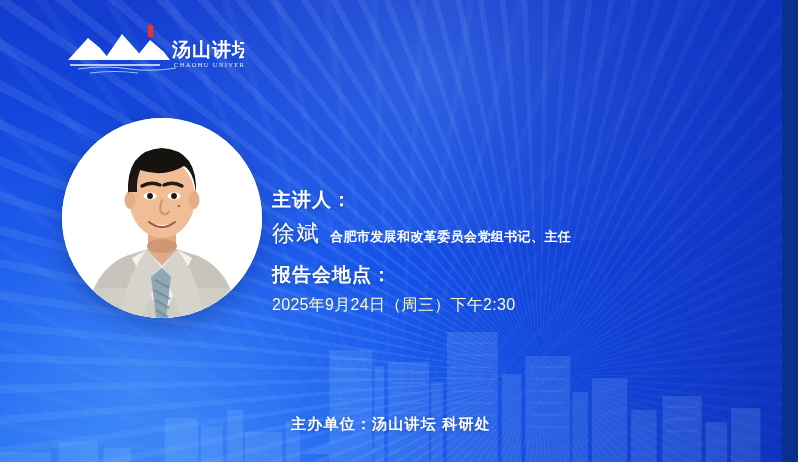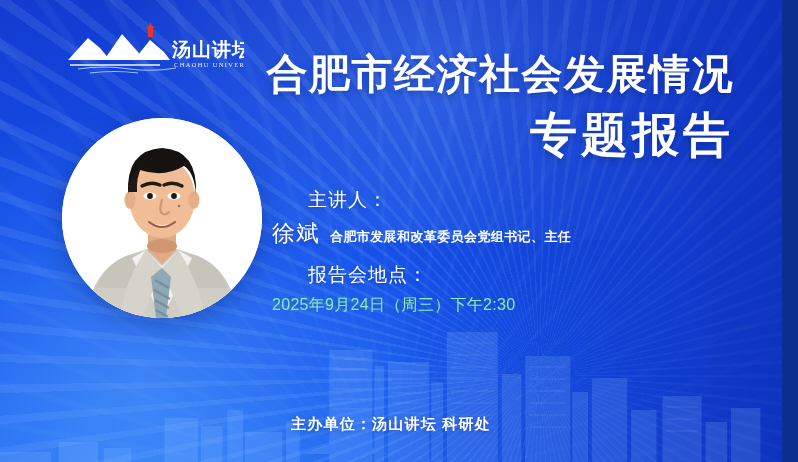--- a/index.html
+++ b/index.html
@@ -161,26 +161,25 @@
 
   
   .info {
     position: absolute;
     left: 272px;
     top: 188px;
     width: 470px;
   }
   .info-label {
     font-size: 19px;
-    font-weight: 400;
+    font-weight: 700;
     letter-spacing: 1px;
     line-height: 1.28;
     color: #ffffff;
     text-shadow: 0 1px 4px rgba(6,30,110,0.40);
-    margin-left: 36px;
   }
   .row-speaker {
     display: flex;
     align-items: baseline;
     margin-top: 6px;
     margin-bottom: 14px;
   }
   .speaker-name {
     font-size: 23px;
     font-weight: 400;
@@ -195,21 +194,21 @@
     letter-spacing: .4px;
     color: #ffffff;
     white-space: nowrap;
   }
   .info-value {
     margin-top: 7px;
     margin-bottom: 16px;
     font-size: 16px;
     font-weight: 400;
     letter-spacing: .3px;
-    color: #86efac;
+    color: #fef9c3;
   }
   .mb-last { margin-bottom: 0; }
 
   
   .footer {
     position: absolute;
     left: 0;
     right: 0;
     bottom: 28px;
     text-align: center;
@@ -323,24 +322,20 @@
         <path d="M82 6 h9 l-4.5 -4 z"></path>
         <rect x="85.6" y="1" width="1.3" height="3"></rect>
       </g>
 
       <text x="108" y="34" font-family="'Liberation Sans', sans-serif" font-size="19" font-weight="700" fill="#ffffff" letter-spacing="1">汤山讲坛</text>
 
       <text x="110" y="45" font-family="'Liberation Serif', serif" font-size="6.4" fill="#eaf3ff" letter-spacing="1.4">CHAOHU UNIVERSITY</text>
     </svg>
   </div>
 
-  <div class="title-block">
-    <div class="title-line1">合肥市经济社会发展情况</div>
-    <div class="title-line2">专题报告</div>
-  </div>
 
   <div class="portrait-ring">
     <svg viewBox="0 0 200 200" aria-hidden="true">
       <rect x="0" y="0" width="200" height="200" fill="#ffffff"></rect>
 
       <path d="M24 200 q6 -48 40 -62 l36 -12 l36 12 q34 14 40 62 z" fill="#cfcdc4"></path>
       <path d="M64 138 l36 -10 l36 10 q22 10 30 32 l-132 0 q8 -22 30 -32 z" fill="#c7c5bb"></path>
 
       <path d="M84 132 l16 16 l16 -16 l14 8 l-30 60 l-30 -60 z" fill="#f6eff0"></path>
 

